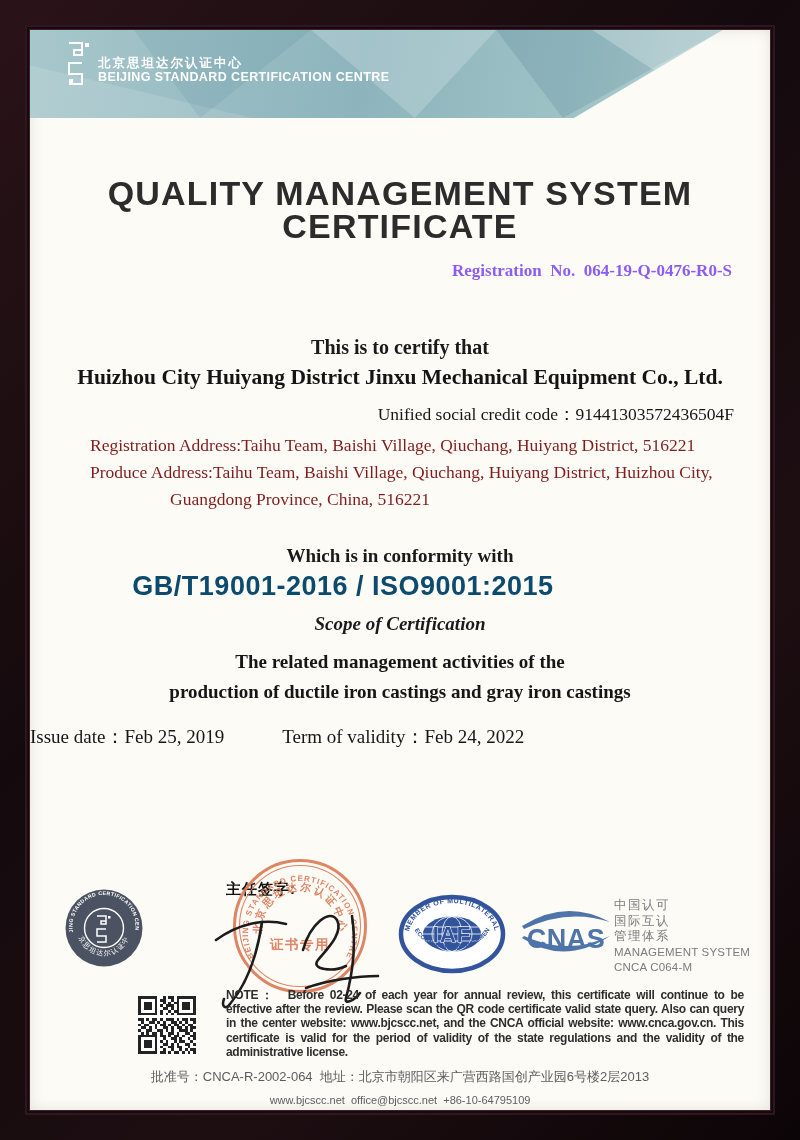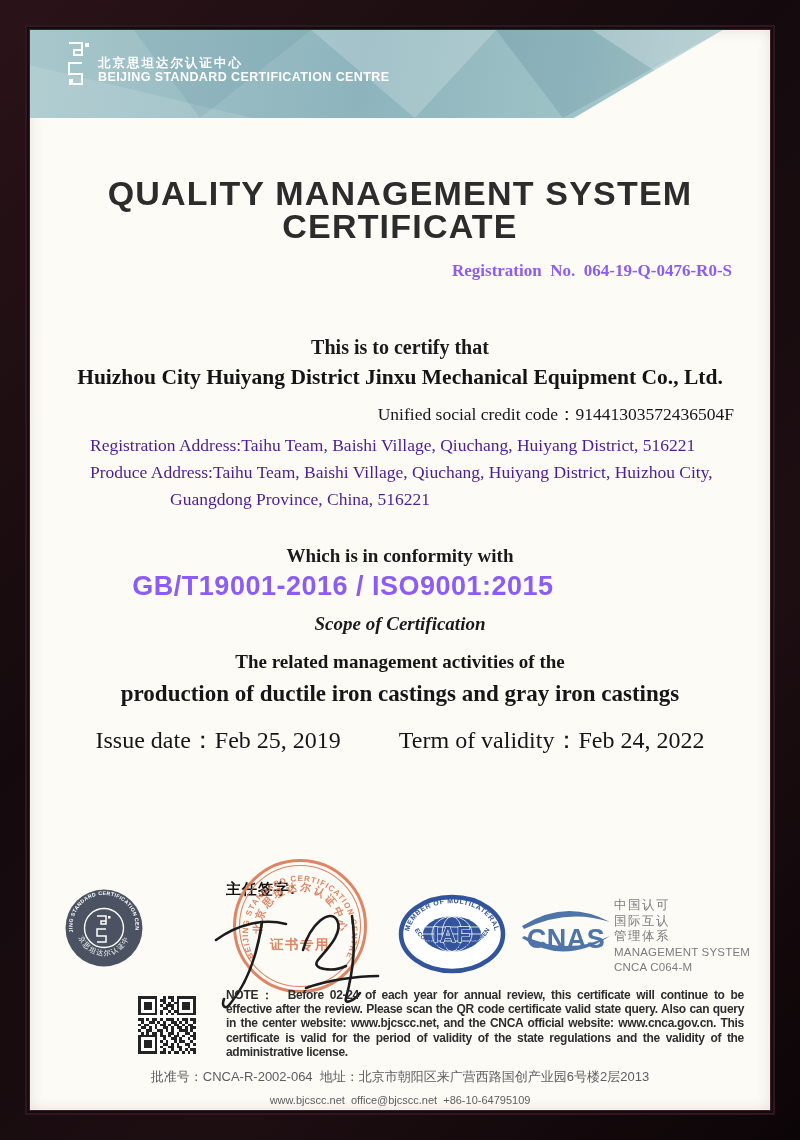--- a/index.html
+++ b/index.html
@@ -24,29 +24,29 @@
   .banner-en { font-size:12.5px; font-weight:700; letter-spacing:.4px; line-height:15px; }
   
   .cert-title { position:absolute; left:0; top:147px; width:740px; text-align:center;
                 font-family:"Liberation Sans", sans-serif; font-weight:700; font-size:34px;
                 letter-spacing:1.2px; color:#2c2c2c; line-height:33px; }
   .reg-line { position:absolute; right:38px; top:231px; font-weight:700; font-size:17px; color:#8b5cf6; white-space:pre; }
   .certify { position:absolute; left:0; top:306px; width:740px; text-align:center; font-weight:700; font-size:20px; color:#1a1a1a; }
   .company { position:absolute; left:0; top:335px; width:740px; text-align:center; font-weight:700; font-size:21.5px; color:#141414; }
   .credit  { position:absolute; right:36px; top:372px; font-size:17.5px; color:#161616; }
   .credit .val { }
-  .addr { position:absolute; left:60px; top:402px; width:640px; font-size:17.5px; color:#4c1d95; line-height:27px; }
+  .addr { position:absolute; left:60px; top:402px; width:640px; font-size:17.5px; color:#7f1d1d; line-height:27px; }
   .addr .indent { padding-left:80px; }
   .conformity { position:absolute; left:0; top:515px; width:740px; text-align:center; font-weight:700; font-size:19px; color:#1a1a1a; }
   .standard { position:absolute; left:0; top:541px; width:626px; text-align:center;
-              font-family:"Liberation Sans", sans-serif; font-weight:700; font-size:27px; letter-spacing:.5px; color:#8b5cf6; }
+              font-family:"Liberation Sans", sans-serif; font-weight:700; font-size:27px; letter-spacing:.5px; color:#0c4a6e; }
   .scope-title { position:absolute; left:0; top:583px; width:740px; text-align:center; font-weight:700; font-size:19px; color:#1a1a1a;font-style:italic; }
   .scope-l1 { position:absolute; left:0; top:621px; width:740px; text-align:center; font-weight:700; font-size:19px; color:#161616; }
-  .scope-l2 { position:absolute; left:0; top:651px; width:740px; text-align:center; font-weight:700; font-size:23px; color:#161616; }
-  .dates { position:absolute; left:0; top:694px; width:740px; display:flex; justify-content:center; gap:58px; font-size:24px; color:#161616; }
+  .scope-l2 { position:absolute; left:0; top:651px; width:740px; text-align:center; font-weight:700; font-size:19px; color:#161616; }
+  .dates { position:absolute; left:0; top:694px; width:740px; display:flex; justify-content:flex-start; gap:58px; font-size:19px; color:#161616; }
   
   .seal-dark { position:absolute; left:34px; top:858px; }
   .director-label { position:absolute; left:196px; top:850px; font-family:"Liberation Sans", sans-serif;
                     font-weight:700; font-size:15px; color:#111; letter-spacing:1px; }
   .stamp { position:absolute; left:200px; top:826px; opacity:.93; }
   .signature { position:absolute; left:176px; top:858px; }
   .iaf { position:absolute; left:368px; top:864px; }
   .cnas { position:absolute; left:486px; top:866px; }
   .accred { position:absolute; left:584px; top:868px; font-family:"Liberation Sans", sans-serif; color:#7b7c7e; }
   .accred .cn { font-size:12.5px; letter-spacing:1.5px; line-height:15.5px; }

